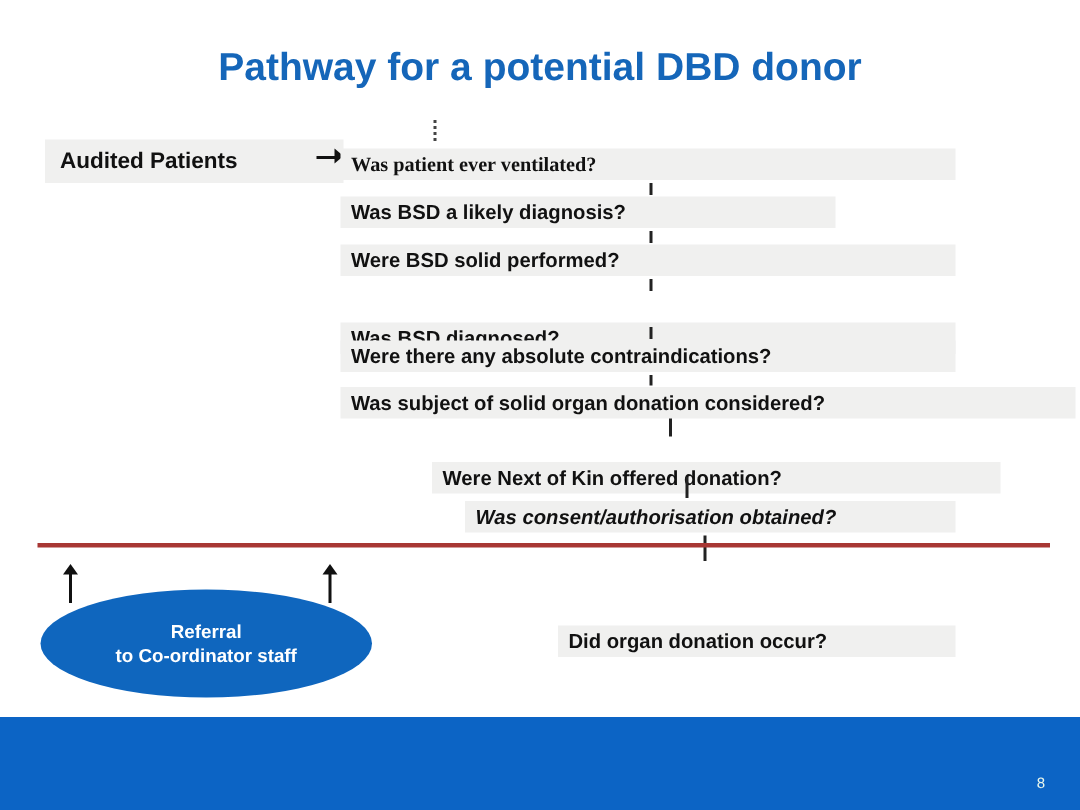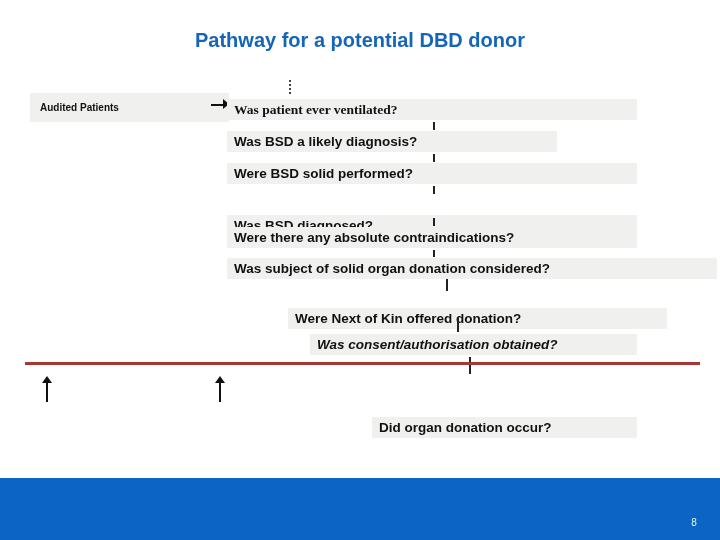--- a/index.html
+++ b/index.html
@@ -2,27 +2,27 @@
 <html style="--title-blue: #1566B9; --box-gray: #F0F0EF; --brand-blue: #0C64C5; --ellipse-blue: #0F66BE; --red-line: #A83734;"><head>
 <meta charset="utf-8">
 <style>
   html,body{margin:0;padding:0;background:#fff;}
   .slide{
     position:relative;width:720px;height:540px;overflow:hidden;background:#fff;
     font-family:"Liberation Sans","DejaVu Sans",sans-serif;
   }
   .title{
     position:absolute;left:0;top:29px;width:720px;text-align:center;
-    font-size:20px;font-weight:bold;color:var(--title-blue,#1566B9);
+    font-size:26px;font-weight:bold;color:var(--title-blue,#1566B9);
   }
   .audit-box{
     position:absolute;left:30px;top:93px;width:199px;height:29px;
     background:var(--box-gray,#F0F0EF);display:flex;align-items:center;
     padding-left:10px;box-sizing:border-box;
-    font-size:10px;font-weight:bold;color:#111;
+    font-size:15px;font-weight:bold;color:#111;
   }
   .qbox{
     position:absolute;height:21px;background:var(--box-gray,#F0F0EF);
     display:flex;align-items:center;padding-left:7px;box-sizing:border-box;
     font-size:13.5px;font-weight:bold;color:#111;white-space:nowrap;
   }
   .q1{left:227px;top:99px;width:410px;font-family:Liberation Serif, serif;}
   .q2{left:227px;top:131px;width:330px;}
   .q3{left:227px;top:163px;width:410px;}
   .q4{left:227px;top:195px;width:410px;margin-top:20px;}
@@ -118,18 +118,22 @@
 
   <div class="up-arrow ua-left">
     <div class="head"></div>
     <div class="shaft"></div>
   </div>
   <div class="up-arrow ua-right">
     <div class="head"></div>
     <div class="shaft"></div>
   </div>
 
+  <div class="ellipse">
+    <span>Referral</span>
+    <span>to Co-ordinator staff</span>
+  </div>
 
   <div class="footer">
     <div class="page-number">8</div>
   </div>
 
 </div>
 
 </body></html>

